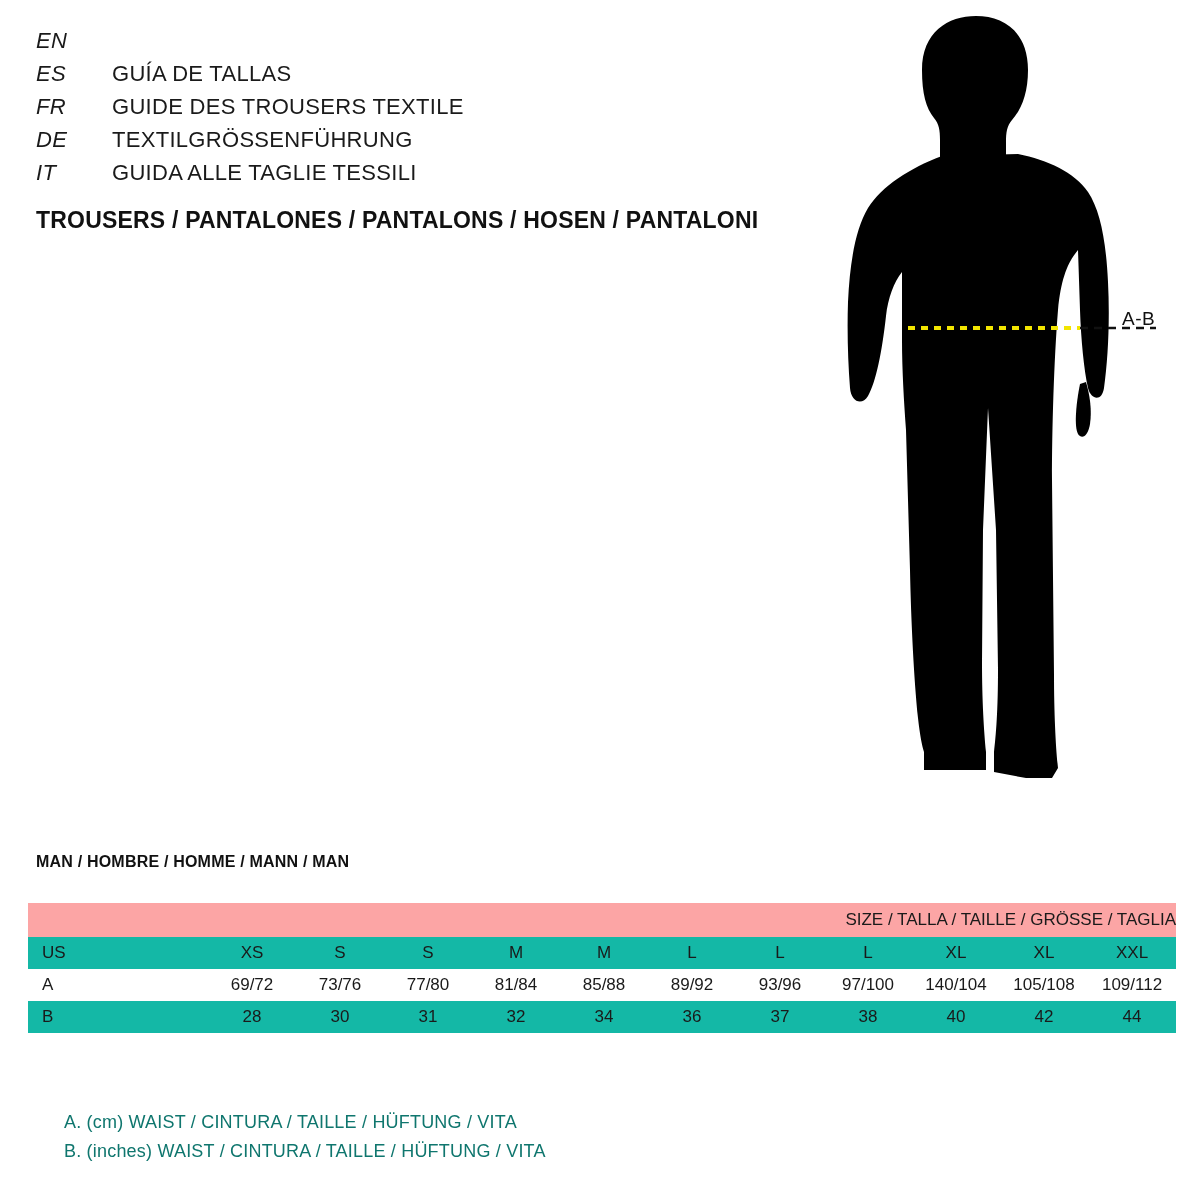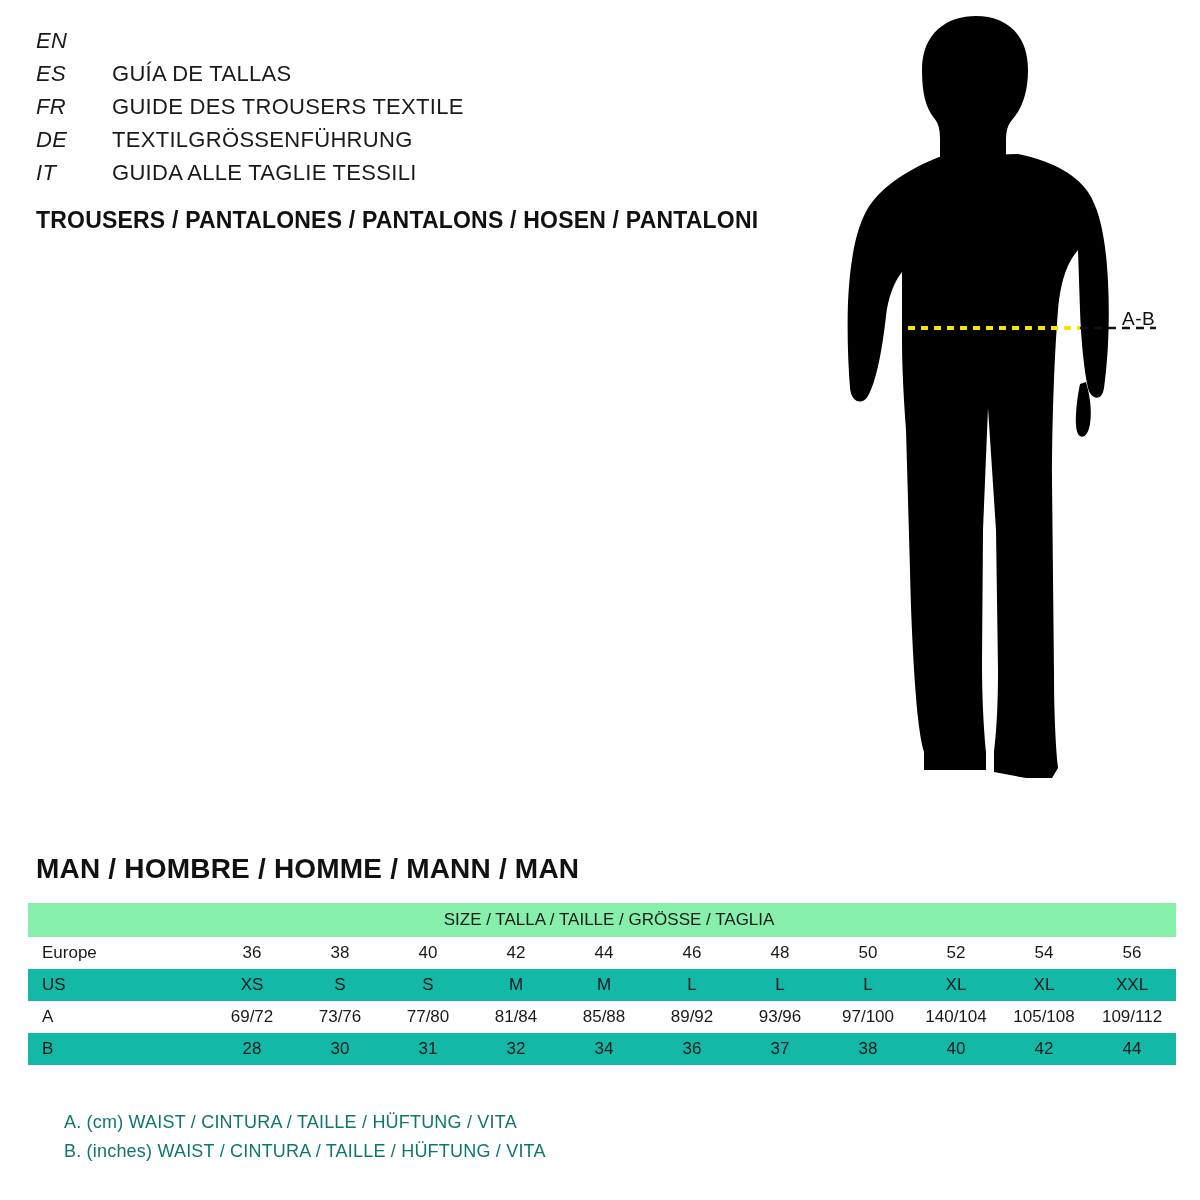--- a/index.html
+++ b/index.html
@@ -69,21 +69,21 @@
     font-size: 19px;
     color: #111111;
     letter-spacing: 0.5px;
   }
 
   
   .man-title {
     position: absolute;
     left: 36px;
     top: 853px;
-    font-size: 28px;
+    font-size: 16px;
     font-weight: bold;
     letter-spacing: 0.2px;
     color: #111111;
     white-space: nowrap;
   }
 
   .table-wrap {
     position: absolute;
     left: 28px;
     top: 903px;
@@ -100,24 +100,24 @@
     padding: 0;
     height: 32px;
     text-align: center;
     vertical-align: middle;
   }
   table.size-table td.rowlabel {
     text-align: left;
     padding-left: 14px;
   }
   tr.header-row td {
-    background: #86efac;
+    background: #fca5a5;
     font-size: 17px;
     height: 34px;
-    text-align: center;
+    text-align: right;
     padding-left: 14px;
     font-weight: normal;
   }
   tr.band-light td { background: #ffffff; }
   tr.band-grey td { background: #14b8a6; }
 
   .footnotes {
     position: absolute;
     left: 36px;
     top: 1108px;
@@ -225,34 +225,20 @@
         <col style="width:88px">
         <col style="width:88px">
       <col style="width:88px">
         <col style="width:88px">
     </colgroup>
     <tbody>
       <tr class="header-row">
         <td colspan="12">SIZE / TALLA / TAILLE / GRÖSSE / TAGLIA</td>
       </tr>
 
-      <tr class="band-light">
-        <td class="rowlabel">Europe</td>
-        <td>36</td>
-        <td>38</td>
-        <td>40</td>
-        <td>42</td>
-        <td>44</td>
-        <td>46</td>
-        <td>48</td>
-        <td>50</td>
-        <td>52</td>
-        <td>54</td>
-        <td>56</td>
-      </tr>
 
       <tr class="band-grey">
         <td class="rowlabel">US</td>
         <td>XS</td>
         <td>S</td>
         <td>S</td>
         <td>M</td>
         <td>M</td>
         <td>L</td>
         <td>L</td>

